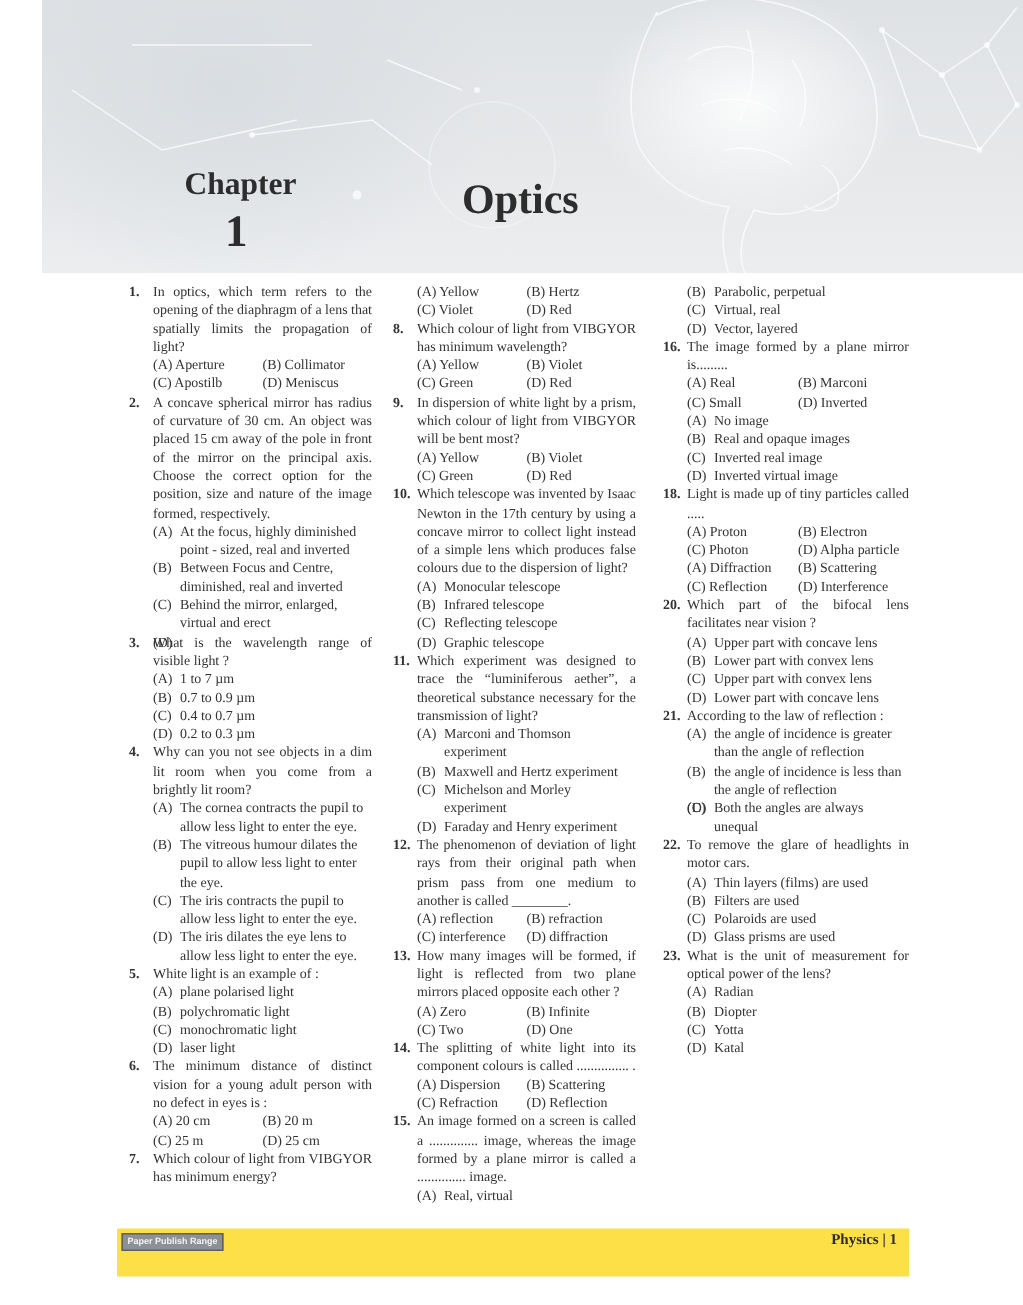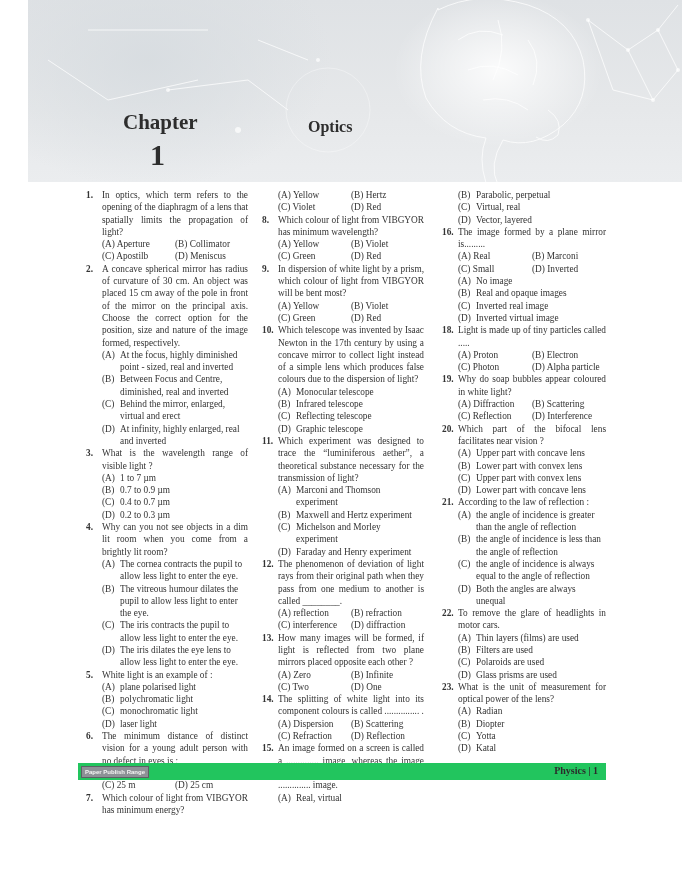--- a/index.html
+++ b/index.html
@@ -11,37 +11,37 @@
     position:absolute; left:0; top:0; width:682px; height:182px;
     background:
       radial-gradient(ellipse 150px 110px at 470px 70px, rgba(255,255,255,0.85), rgba(255,255,255,0) 70%),
       radial-gradient(ellipse 230px 160px at 120px 60px, rgba(215,220,224,0.9), rgba(225,228,231,0) 80%),
       linear-gradient(180deg, #dfe2e5 0%, #e6e8ea 60%, #ebedef 100%);
     margin-left: 28px;
   }
   .banner svg { position:absolute; left:0; top:0; }
   .ch-label { position:absolute; left:95px; top:110px; font-size:21px; font-weight:bold; color:#2d2d2d; }
   .ch-num { position:absolute; left:122px; top:138px; font-size:30px; font-weight:bold; color:#2d2d2d; }
-  .ch-title { position:absolute; left:280px; top:118px; font-size:16px; font-weight:bold; color:#2d2d2d; }
+  .ch-title { position:absolute; left:280px; top:118px; font-size:28px; font-weight:bold; color:#2d2d2d; }
 
   .col { position:absolute; top:189px; font-size:9.3px; line-height:12.3px; color:#333; }
   .col1 { left:86px; width:162px; }
   .col2 { left:262px; width:162px; }
   .col3 { left:442px; width:164px; }
 
   .q { position:relative; padding-left:16px; text-align:justify; }
   .qn { position:absolute; left:0; top:0; font-weight:bold; width:15px; }
   .opts { padding-left:16px; }
   .row2 { display:flex; }
   .row2 > span { width:50%; }
   .opt { position:relative; padding-left:18px; }
   .ol { position:absolute; left:0; top:0; }
 
   .footer {
-    position:absolute; left:78px; top:763px; width:528px; height:17px; background:#22c55e;
+    position:absolute; left:78px; top:819px; width:528px; height:32px; background:#fde047;
   }
   .badge {
     position:absolute; left:3px; top:3px; height:10px; padding:0 3px; background:#8d9196;
     color:#f4f4f4; font-family:"Liberation Sans", sans-serif; font-size:6px; line-height:10px; font-weight:bold;
     border:1px solid #5c6065;
   }
   .pagelbl { position:absolute; right:8px; top:2px; font-size:10px; font-weight:bold; color:#2b2b2b; }
 </style>
 </head>
 <body>
@@ -82,21 +82,21 @@
       <div class="row2">
         <span>(C) Apostilb</span>
         <span>(D) Meniscus</span>
       </div>
     </div>
     <div class="q"><span class="qn">2.</span><span>A concave spherical mirror has radius of curvature of 30 cm. An object was placed 15 cm away of the pole in front of the mirror on the principal axis. Choose the correct option for the position, size and nature of the image formed, respectively.</span></div>
     <div class="opts">
       <div class="opt"><span class="ol">(A)</span><span>At the focus, highly diminished point - sized, real and inverted</span></div>
       <div class="opt"><span class="ol">(B)</span><span>Between Focus and Centre, diminished, real and inverted</span></div>
       <div class="opt"><span class="ol">(C)</span><span>Behind the mirror, enlarged, virtual and erect</span></div>
-      <div class="opt"><span class="ol">(D)</span><span>At infinity, highly enlarged, real and inverted</span></div>
+      <div class="opt"><span class="ol">(D)</span></div>
     </div>
     <div class="q"><span class="qn">3.</span><span>What is the wavelength range of visible light ?</span></div>
     <div class="opts">
       <div class="opt"><span class="ol">(A)</span><span>1 to 7 µm</span></div>
       <div class="opt"><span class="ol">(B)</span><span>0.7 to 0.9 µm</span></div>
       <div class="opt"><span class="ol">(C)</span><span>0.4 to 0.7 µm</span></div>
       <div class="opt"><span class="ol">(D)</span><span>0.2 to 0.3 µm</span></div>
     </div>
     <div class="q"><span class="qn">4.</span><span>Why can you not see objects in a dim lit room when you come from a brightly lit room?</span></div>
     <div class="opts">
@@ -165,21 +165,21 @@
       <div class="opt"><span class="ol">(C)</span><span>Reflecting telescope</span></div>
       <div class="opt"><span class="ol">(D)</span><span>Graphic telescope</span></div>
     </div>
     <div class="q"><span class="qn">11.</span><span>Which experiment was designed to trace the “luminiferous aether”, a theoretical substance necessary for the transmission of light?</span></div>
     <div class="opts">
       <div class="opt"><span class="ol">(A)</span><span>Marconi and Thomson experiment</span></div>
       <div class="opt"><span class="ol">(B)</span><span>Maxwell and Hertz experiment</span></div>
       <div class="opt"><span class="ol">(C)</span><span>Michelson and Morley experiment</span></div>
       <div class="opt"><span class="ol">(D)</span><span>Faraday and Henry experiment</span></div>
     </div>
-    <div class="q"><span class="qn">12.</span><span>The phenomenon of deviation of light rays from their original path when they pass from one medium to another is called ________.</span></div>
+    <div class="q"><span class="qn">12.</span><span>The phenomenon of deviation of light rays from their original path when prism pass from one medium to another is called ________.</span></div>
     <div class="opts">
       <div class="row2">
         <span>(A) reflection</span>
         <span>(B) refraction</span>
       </div>
       <div class="row2">
         <span>(C) interference</span>
         <span>(D) diffraction</span>
       </div>
     </div>
@@ -237,21 +237,20 @@
     <div class="opts">
       <div class="row2">
         <span>(A) Proton</span>
         <span>(B) Electron</span>
       </div>
       <div class="row2">
         <span>(C) Photon</span>
         <span>(D) Alpha particle</span>
       </div>
     </div>
-    <div class="q"><span class="qn">19.</span><span>Why do soap bubbles appear coloured in white light?</span></div>
     <div class="opts">
       <div class="row2">
         <span>(A) Diffraction</span>
         <span>(B) Scattering</span>
       </div>
       <div class="row2">
         <span>(C) Reflection</span>
         <span>(D) Interference</span>
       </div>
     </div>
@@ -259,21 +258,21 @@
     <div class="opts">
       <div class="opt"><span class="ol">(A)</span><span>Upper part with concave lens</span></div>
       <div class="opt"><span class="ol">(B)</span><span>Lower part with convex lens</span></div>
       <div class="opt"><span class="ol">(C)</span><span>Upper part with convex lens</span></div>
       <div class="opt"><span class="ol">(D)</span><span>Lower part with concave lens</span></div>
     </div>
     <div class="q"><span class="qn">21.</span><span>According to the law of reflection :</span></div>
     <div class="opts">
       <div class="opt"><span class="ol">(A)</span><span>the angle of incidence is greater than the angle of reflection</span></div>
       <div class="opt"><span class="ol">(B)</span><span>the angle of incidence is less than the angle of reflection</span></div>
-      <div class="opt"><span class="ol">(C)</span><span>the angle of incidence is always equal to the angle of reflection</span></div>
+      <div class="opt"><span class="ol">(C)</span></div>
       <div class="opt"><span class="ol">(D)</span><span>Both the angles are always unequal</span></div>
     </div>
     <div class="q"><span class="qn">22.</span><span>To remove the glare of headlights in motor cars.</span></div>
     <div class="opts">
       <div class="opt"><span class="ol">(A)</span><span>Thin layers (films) are used</span></div>
       <div class="opt"><span class="ol">(B)</span><span>Filters are used</span></div>
       <div class="opt"><span class="ol">(C)</span><span>Polaroids are used</span></div>
       <div class="opt"><span class="ol">(D)</span><span>Glass prisms are used</span></div>
     </div>
     <div class="q"><span class="qn">23.</span><span>What is the unit of measurement for optical power of the lens?</span></div>

